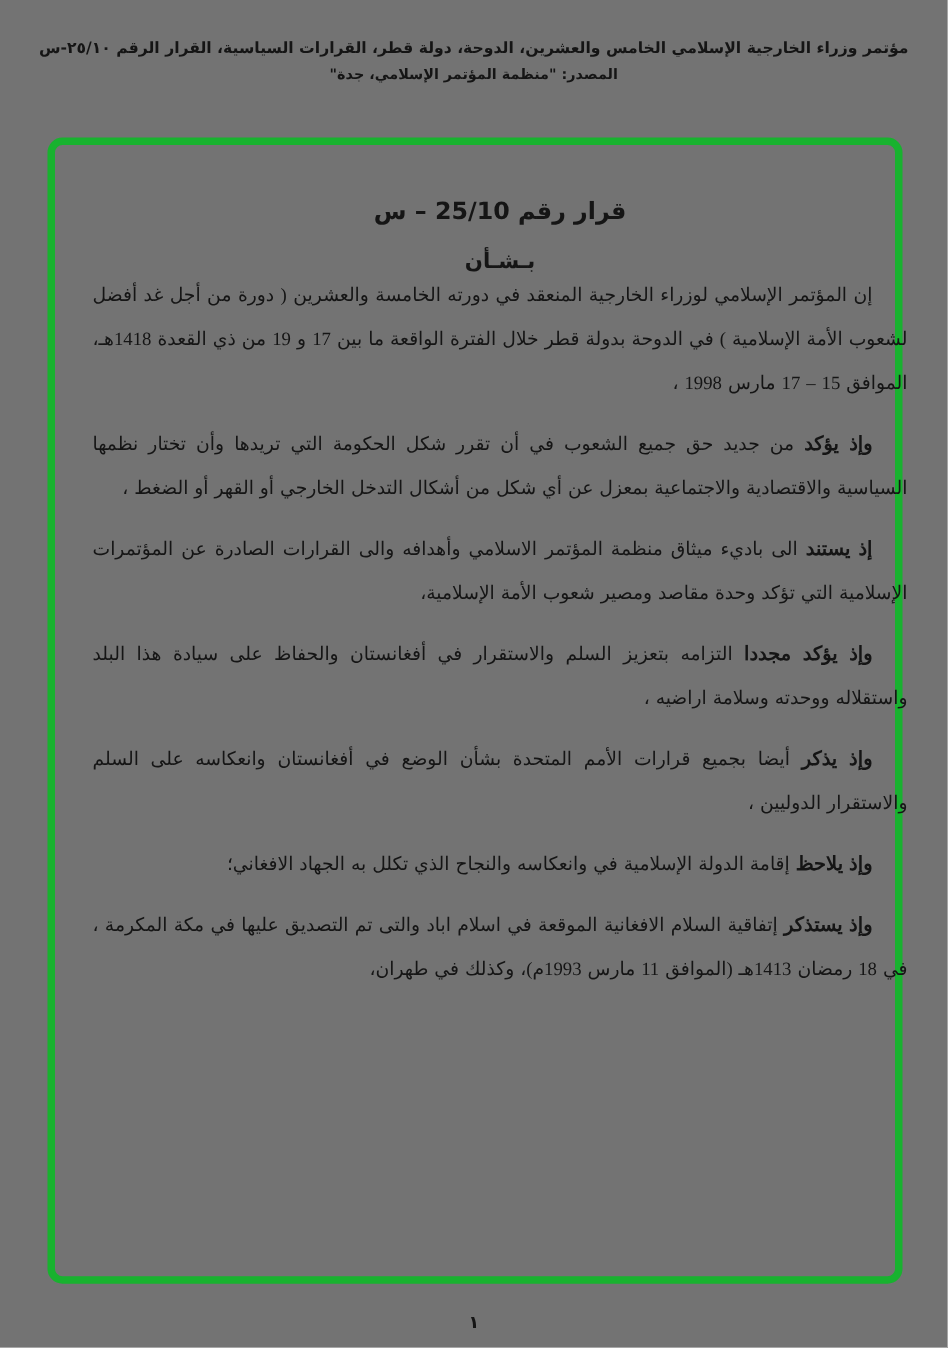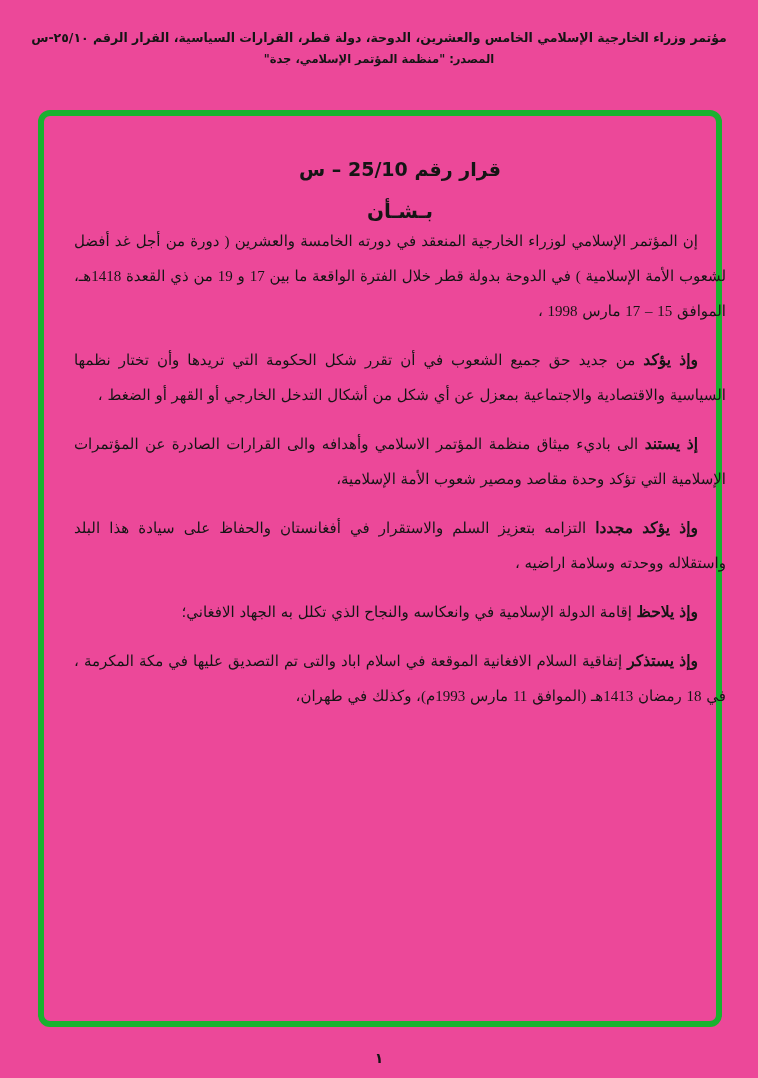--- a/index.html
+++ b/index.html
@@ -8,21 +8,21 @@
     width: 758px;
     height: 1078px;
     position: relative;
     font-family: "DejaVu Sans", sans-serif;
     color: #151515;
     overflow: hidden;
   }
   .page {
     position: absolute;
     inset: 0;
-    background: #ec4899;
+    background: #737373;
   }
   
   .doc-header {
     position: absolute;
     top: 30px;
     left: 30px;
     right: 30px;
     text-align: center;
     direction: rtl;
   }
@@ -60,21 +60,21 @@
   .title-block {
     text-align: center;
     font-weight: bold;
     direction: rtl;
   }
   .title-res {
     font-size: 19px;
     margin-top: 16px;
   }
   .title-regarding {
-    font-size: 20px;
+    font-size: 17px;
     margin-top: 19px;
   }
   .title-subject {
     font-size: 18px;
     margin-top: 16px;
     margin-bottom: 40px;
   }
   .body-par {
     direction: rtl;
     text-align: justify;
@@ -121,20 +121,21 @@
 
     <p class="body-par"><span class="lead"></span><span>إن المؤتمر الإسلامي لوزراء الخارجية المنعقد في دورته الخامسة والعشرين ( دورة من أجل غد أفضل لشعوب الأمة الإسلامية ) في الدوحة بدولة قطر خلال الفترة الواقعة ما بين 17 و 19 من ذي القعدة 1418هـ، الموافق 15 – 17 مارس 1998 ،</span></p>
 
     <p class="body-par"><span class="lead">وإذ يؤكد</span><span> من جديد حق جميع الشعوب في أن تقرر شكل الحكومة التي تريدها وأن تختار نظمها السياسية والاقتصادية والاجتماعية بمعزل عن أي شكل من أشكال التدخل الخارجي أو القهر أو الضغط ،</span></p>
 
     <p class="body-par"><span class="lead">إذ يستند</span><span> الى باديء ميثاق منظمة المؤتمر الاسلامي وأهدافه والى القرارات الصادرة عن المؤتمرات الإسلامية التي تؤكد وحدة مقاصد ومصير شعوب الأمة الإسلامية،</span></p>
 
 
     <p class="body-par"><span class="lead">وإذ يؤكد مجددا</span><span> التزامه بتعزيز السلم والاستقرار في أفغانستان والحفاظ على سيادة هذا البلد واستقلاله ووحدته وسلامة اراضيه ،</span></p>
 
+    <p class="body-par"><span class="lead">وإذ يذكر</span><span> أيضا بجميع قرارات الأمم المتحدة بشأن الوضع في أفغانستان وانعكاسه على السلم والاستقرار الدوليين ،</span></p>
 
     <p class="body-par"><span class="lead">وإذ يلاحظ</span><span> إقامة الدولة الإسلامية في وانعكاسه والنجاح الذي تكلل به الجهاد الافغاني؛</span></p>
 
     <p class="body-par"><span class="lead">وإذ يستذكر</span><span> إتفاقية السلام الافغانية الموقعة في اسلام اباد والتى تم التصديق عليها في مكة المكرمة ، في 18 رمضان 1413هـ (الموافق 11 مارس 1993م)، وكذلك في طهران،</span></p>
 
   </div>
 
   <div class="page-number">١</div>
 
 </div>

